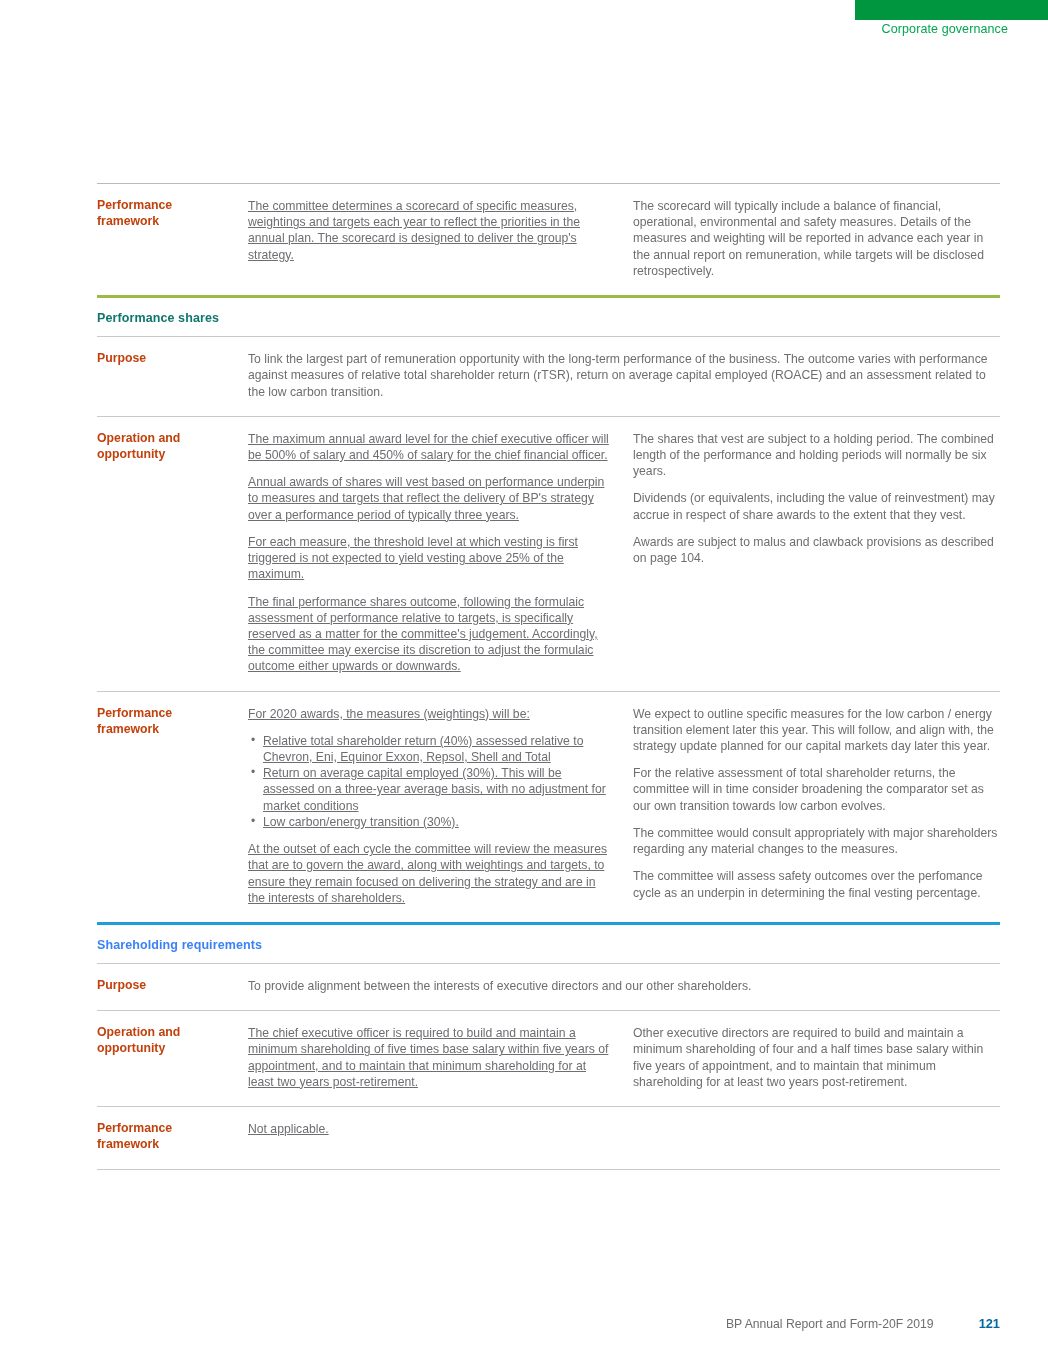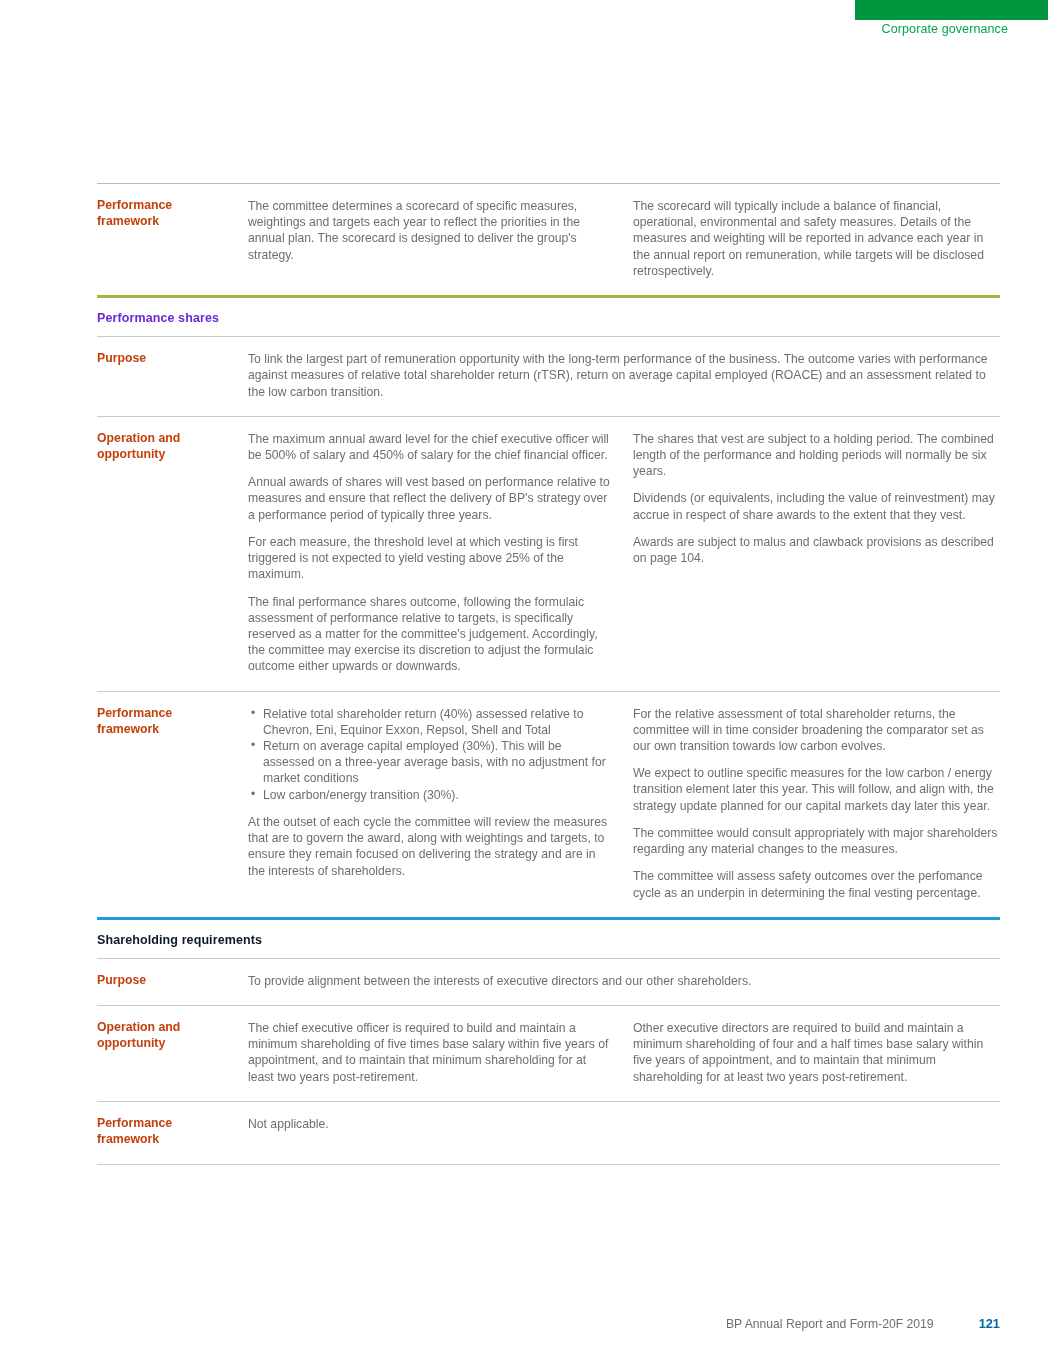--- a/index.html
+++ b/index.html
@@ -61,22 +61,22 @@
   }
   .accent-green { background: #9bbb46; }
   .accent-blue  { background: #1e9dd8; }
 
   .section-title {
     font-size: 12.5px;
     font-weight: bold;
     letter-spacing: 0.1px;
     padding: 13px 0 11px 0;
   }
-  .section-title.green { color: #6d28d9; }
-  .section-title.blue  { color: #0f172a; }
+  .section-title.green { color: #0f766e; }
+  .section-title.blue  { color: #3b82f6; }
 
   
   .row {
     display: flex;
     align-items: flex-start;
     padding: 14px 0 16px 0;
   }
   .row-label {
     width: 151px;
     flex: 0 0 151px;
@@ -93,20 +93,21 @@
   .col {
     font-size: 12.2px;
     line-height: 1.33;
     color: #6d6e71;
   }
   .col-a {
     width: 385px;
     flex: 0 0 385px;
     padding-right: 22px;
     box-sizing: border-box;
+    text-decoration: underline;
   }
   .col-b {
     width: 367px;
     flex: 0 0 367px;
     box-sizing: border-box;
   }
   .col-wide {
     width: 752px;
     flex: 0 0 752px;
   }
@@ -196,50 +197,51 @@
   <div class="rule-thin"></div>
 
   <div class="row">
     <div class="row-label">
       <div>Operation and</div>
       <div>opportunity</div>
     </div>
     <div class="row-cols">
       <div class="col col-a">
         <p>The maximum annual award level for the chief executive officer will be 500% of salary and 450% of salary for the chief financial officer.</p>
-        <p>Annual awards of shares will vest based on performance relative to measures and ensure that reflect the delivery of BP's strategy over a performance period of typically three years.</p>
+        <p>Annual awards of shares will vest based on performance underpin to measures and targets that reflect the delivery of BP's strategy over a performance period of typically three years.</p>
         <p>For each measure, the threshold level at which vesting is first triggered is not expected to yield vesting above 25% of the maximum.</p>
         <p>The final performance shares outcome, following the formulaic assessment of performance relative to targets, is specifically reserved as a matter for the committee's judgement. Accordingly, the committee may exercise its discretion to adjust the formulaic outcome either upwards or downwards.</p>
       </div>
       <div class="col col-b">
         <p>The shares that vest are subject to a holding period. The combined length of the performance and holding periods will normally be six years.</p>
         <p>Dividends (or equivalents, including the value of reinvestment) may accrue in respect of share  awards to the extent that they vest.</p>
         <p>Awards are subject to malus and clawback provisions as described on page 104.</p>
       </div>
     </div>
   </div>
   <div class="rule-thin"></div>
 
   <div class="row">
     <div class="row-label">
       <div>Performance</div>
       <div>framework</div>
     </div>
     <div class="row-cols">
       <div class="col col-a">
+        <p>For 2020 awards, the measures (weightings) will be:</p>
         <ul class="bullets">
           <li>Relative total shareholder return (40%) assessed relative to Chevron, Eni, Equinor Exxon, Repsol, Shell and Total</li>
           <li>Return on average capital employed (30%). This will be assessed on a three-year average basis, with no adjustment for market conditions</li>
           <li>Low carbon/energy transition (30%).</li>
         </ul>
         <p>At the outset of each cycle the committee will review the measures that are to govern the award, along with weightings and targets, to ensure they remain focused on delivering the strategy and are in the interests of shareholders.</p>
       </div>
       <div class="col col-b">
+        <p>We expect to outline specific measures for the low carbon / energy transition element later this year. This will follow, and align with, the strategy update planned for our capital markets day later this year.</p>
         <p>For the relative assessment of total shareholder returns, the committee will in time consider broadening the comparator set as our own transition towards low carbon evolves.</p>
-        <p>We expect to outline specific measures for the low carbon / energy transition element later this year. This will follow, and align with, the strategy update planned for our capital markets day later this year.</p>
         <p>The committee would consult appropriately with major shareholders regarding any material changes to the measures.</p>
         <p>The committee will assess safety outcomes over the perfomance cycle as an underpin in determining the final vesting percentage.</p>
       </div>
     </div>
   </div>
 
   <div class="accent accent-blue"></div>
   <div class="section-title blue">Shareholding requirements</div>
   <div class="rule-thin"></div>
 

